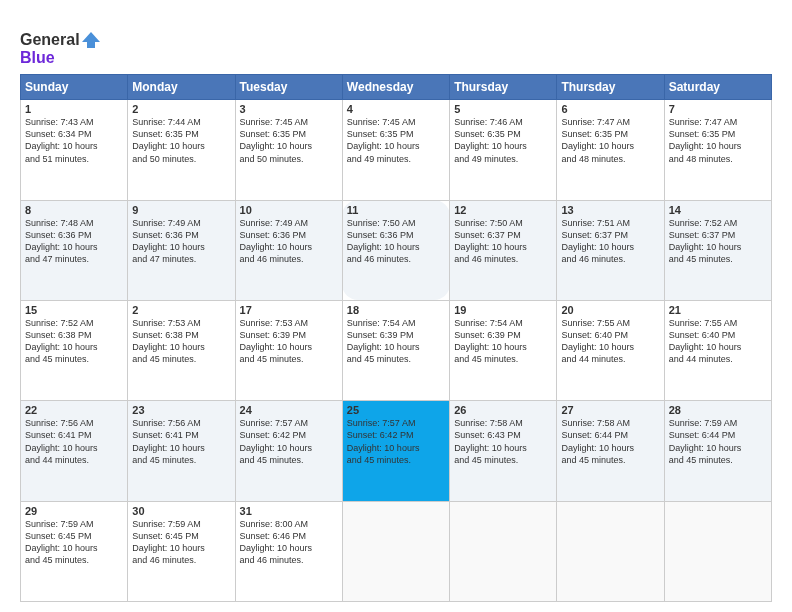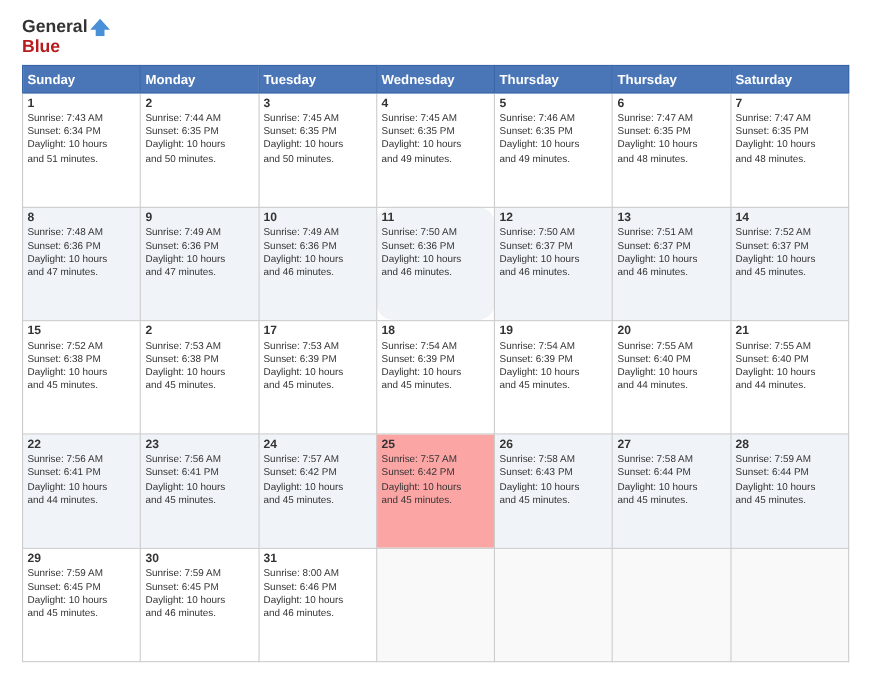--- a/index.html
+++ b/index.html
@@ -87,28 +87,28 @@
     td.empty {
       background: #f9f9f9 !important;
     }
   </style>
 </head>
 <body>
 
 <div class="page">
   <div class="header">
     <div class="logo">
-  <div style="display:flex;flex-direction:column;line-height:1.1;">
+  <div style="display:flex;flex-direction:column;line-height:1.1;margin-top:15px;">
     <div style="display:flex;align-items:center;">
       <span style="font-size:16px;font-weight:bold;color:#333;font-family:Arial;">General</span>
       <svg width="18" height="16" viewBox="0 0 18 16" style="margin-left:2px;">
         <polygon points="9,0 18,10 13,10 13,16 5,16 5,10 0,10" fill="#4a90d9"></polygon>
       </svg>
     </div>
-    <span style="font-size:16px;font-weight:bold;color:#b91c1c;font-family:Arial;">Blue</span>
+    <span style="font-size:16px;font-weight:bold;color:#6d28d9;font-family:Arial;">Blue</span>
   </div>
 </div>
     <div class="title-block">
       <div class="title-month"></div>
       <div class="title-location"></div>
     </div>
   </div>
 
   <table class="calendar">
     <thead>
@@ -291,21 +291,21 @@
 Daylight: 10 hours
 and 45 minutes.</div>
           </td>
           <td style="background: rgb(240, 244, 248);">
             <span class="day-num">24</span>
             <div class="day-info" style="white-space: pre-line;">Sunrise: 7:57 AM
 Sunset: 6:42 PM
 Daylight: 10 hours
 and 45 minutes.</div>
           </td>
-          <td style="background: #fca5a5;">
+          <td style="background: #0ea5e9;">
             <span class="day-num">25</span>
             <div class="day-info" style="white-space: pre-line;">Sunrise: 7:57 AM
 Sunset: 6:42 PM
 Daylight: 10 hours
 and 45 minutes.</div>
           </td>
           <td style="background: rgb(240, 244, 248);">
             <span class="day-num">26</span>
             <div class="day-info" style="white-space: pre-line;">Sunrise: 7:58 AM
 Sunset: 6:43 PM

